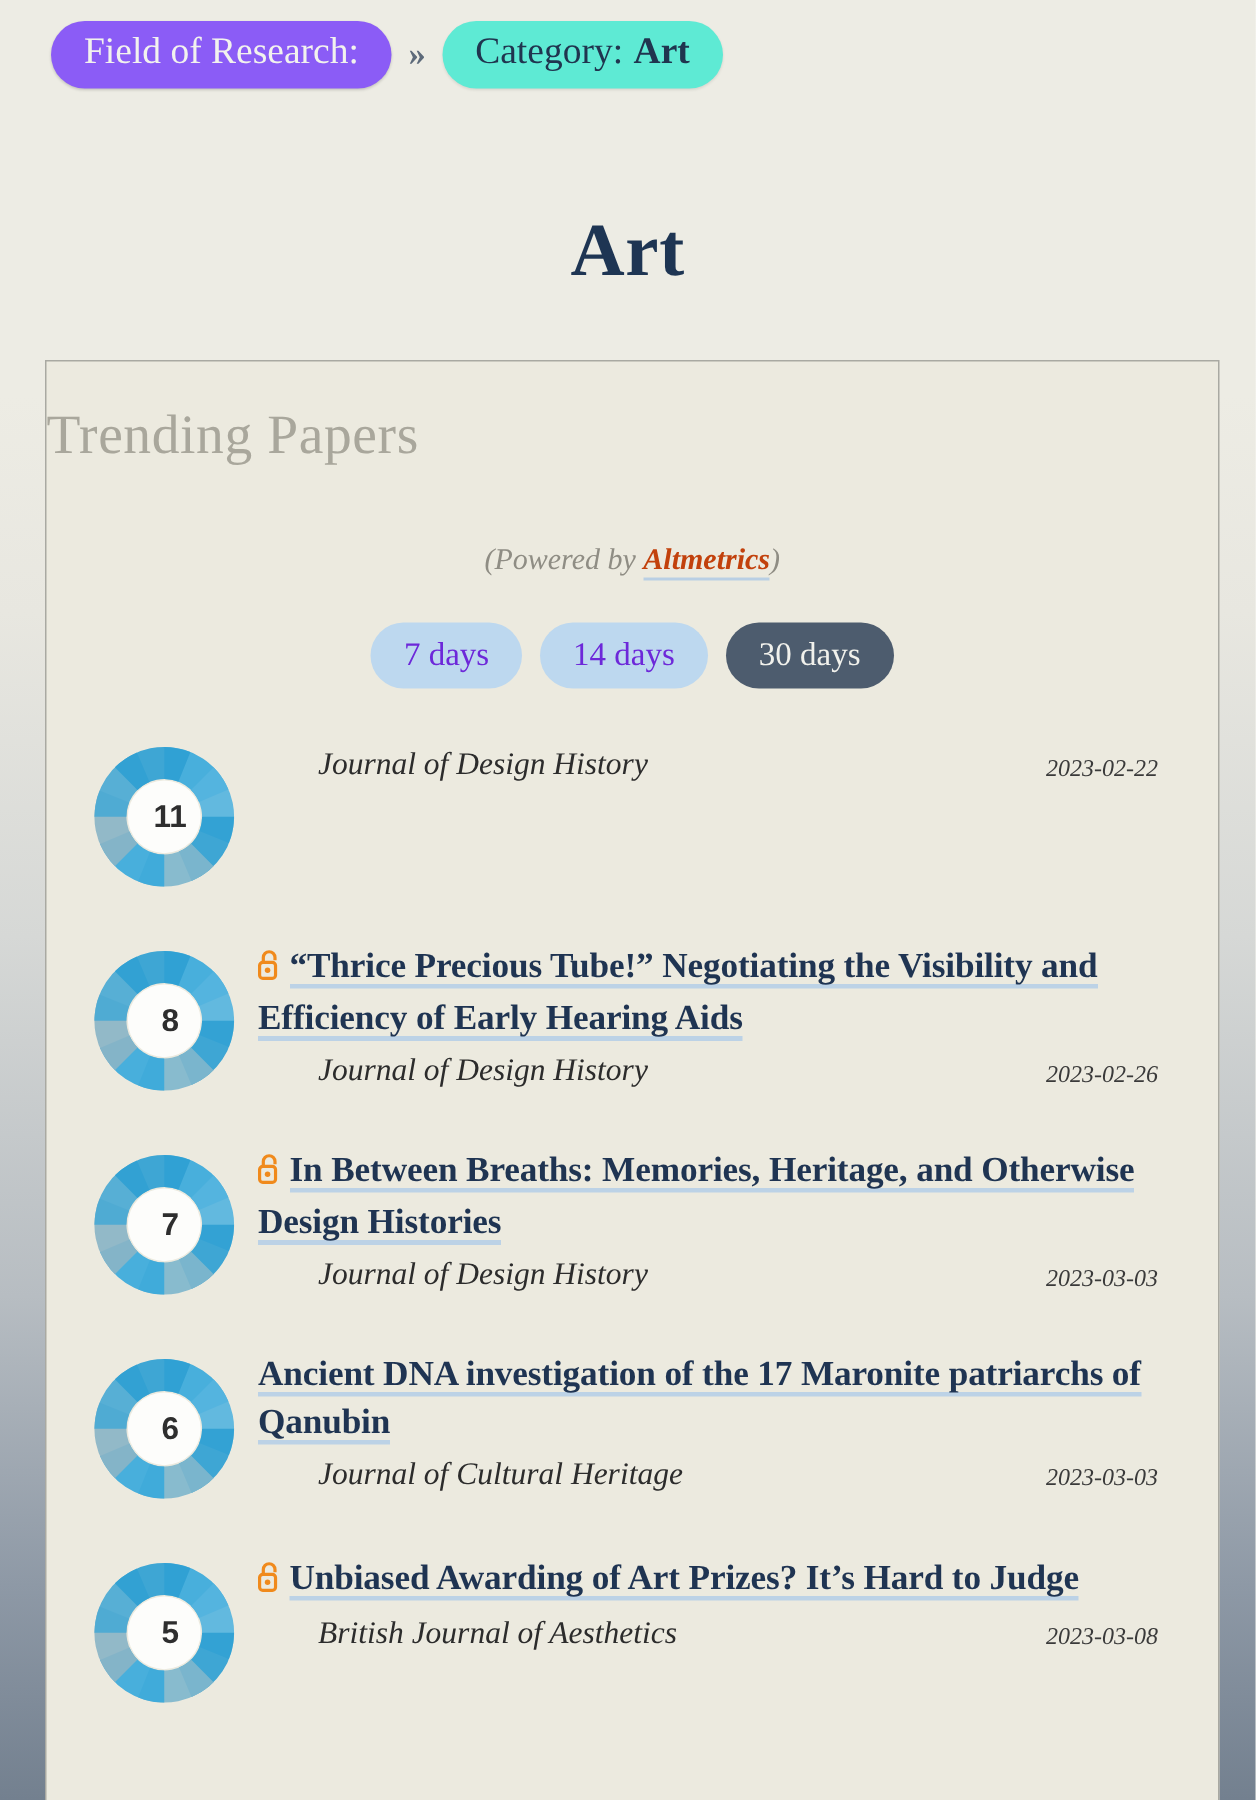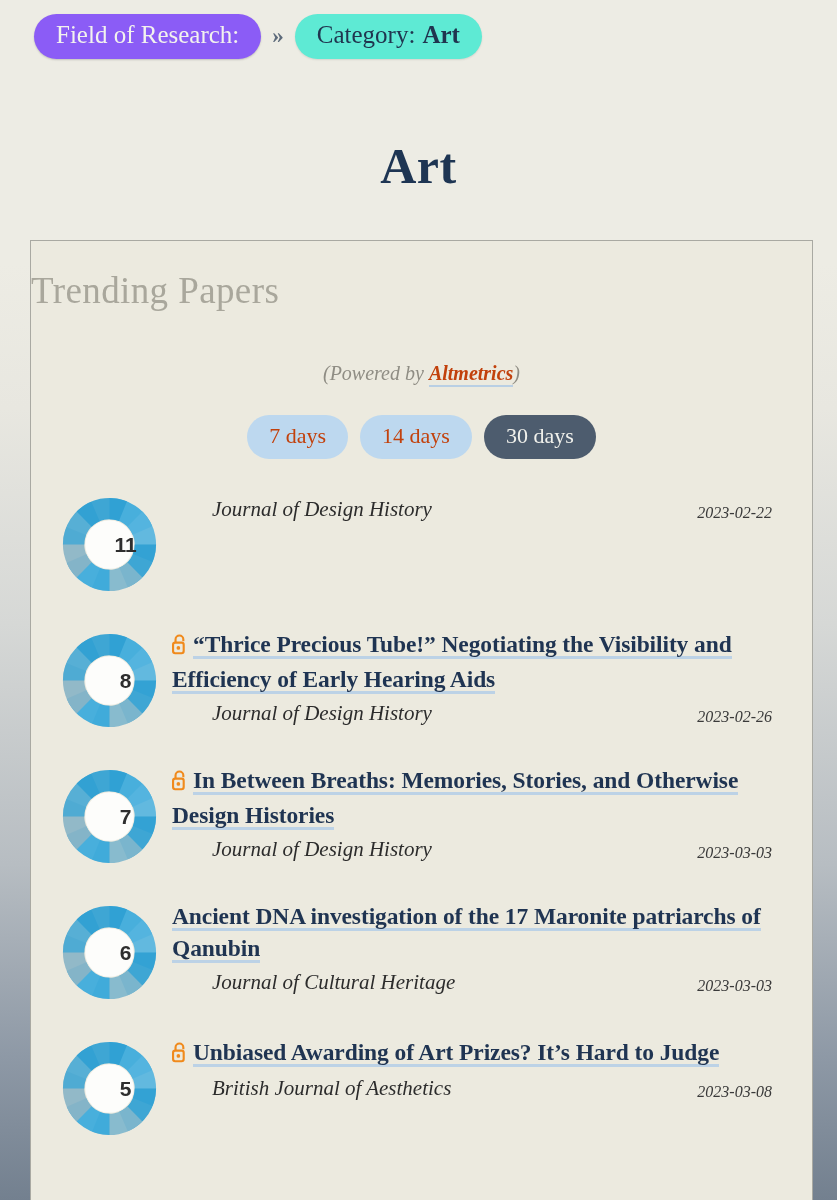--- a/index.html
+++ b/index.html
@@ -104,21 +104,21 @@
     display: flex;
     justify-content: center;
     gap: 12px;
     margin-top: 30px;
   }
   .pill {
     border-radius: 999px;
     padding: 8px 22px 10px 22px;
     font-size: 22px;
     background: #bdd8ef;
-    color: #c2410c;
+    color: #6d28d9;
     cursor: pointer;
     white-space: nowrap;
   }
   .pill.active {
     background: #4d5c6e;
     color: #f1f1ec;
   }
 
   
   .papers { margin-top: 22px; }
@@ -132,21 +132,21 @@
     width: 97px;
     height: 97px;
     flex: 0 0 97px;
     position: relative;
     margin-top: 6px;
     margin-right: 14px;
   }
   .donut-svg { display: block; width: 97px; height: 97px; }
   .badge-num {
     position: absolute;
-    left: 16px; top: 0;
+    left: 4px; top: 0;
     width: 97px; height: 97px;
     display: flex;
     align-items: center;
     justify-content: center;
     font-size: 21px;
     font-weight: 700;
     color: #2e2e2e;
     font-family: "Liberation Sans", sans-serif;
   }
   .paper-body {
@@ -287,21 +287,21 @@
             <path d="M16.058874503045715 16.058874503045722 A48 48 0 0 1 67.98111648396377 5.495174980794204 L59.73977142881371 25.893219781263525 A26 26 0 0 0 31.61522368914976 31.615223689149765 Z" fill="#2f9fd2" opacity="0.92"></path>
             <circle cx="50" cy="50" r="25" fill="#fdfdfb"></circle>
           </svg>
           <div class="badge-num">7</div>
         </div>
         <div class="paper-body">
           <div class="paper-title"><span class="oa-icon"><svg viewBox="0 0 24 30" width="17" height="22">
                 <path d="M5 13 V8.5 A5.5 5.5 0 0 1 16 8.5 V11" fill="none" stroke="#f08a1c" stroke-width="3"></path>
                 <rect x="1.5" y="13" width="15" height="15" rx="3" fill="none" stroke="#f08a1c" stroke-width="3"></rect>
                 <circle cx="9" cy="20.5" r="2.6" fill="#f08a1c"></circle>
-              </svg></span><span class="t">In Between Breaths: Memories, Stories, and Otherwise Design Histories</span></div>
+              </svg></span><span class="t">In Between Breaths: Memories, Heritage, and Otherwise Design Histories</span></div>
           <div class="paper-meta">
             <span class="journal">Journal of Design History</span>
             <span class="pubdate">2023-03-03</span>
           </div>
         </div>
       </div>
       <div class="paper">
         <div class="badge">
           <svg viewBox="0 0 100 100" class="donut-svg">
             <path d="M50 2 A48 48 0 0 1 94.18423296571714 31.24490583251486 L73.93312618976344 39.84099065927889 A26 26 0 0 0 50 24 Z" fill="#3aa9db" opacity="0.92"></path>

